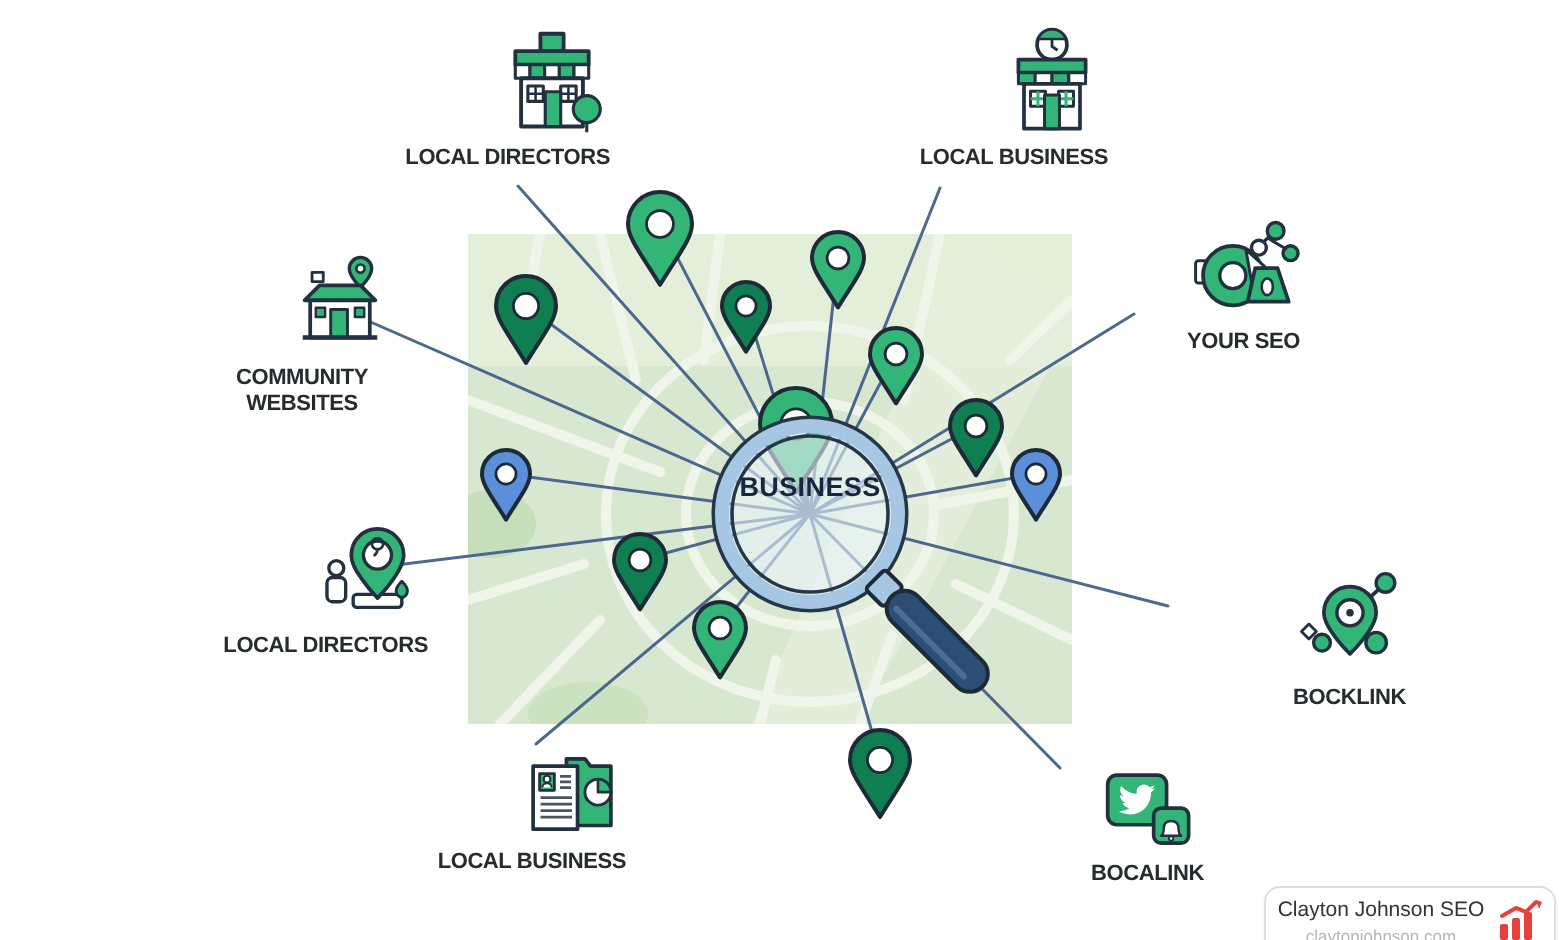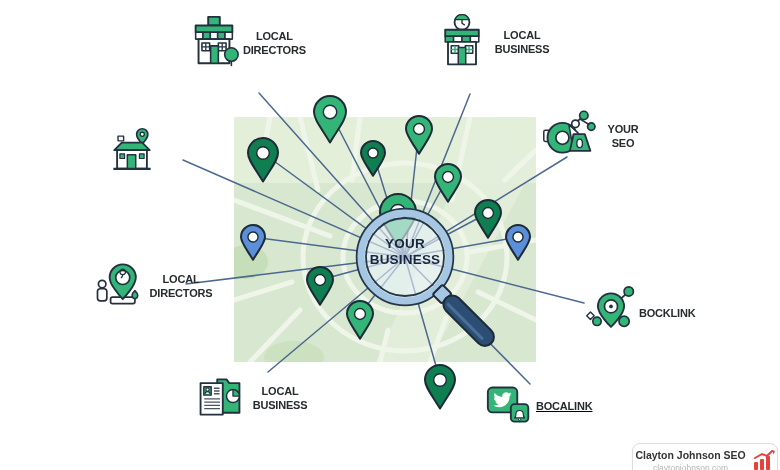--- a/index.html
+++ b/index.html
@@ -3,42 +3,42 @@
 <meta charset="utf-8">
 <style>
   html,body{margin:0;padding:0;}
   body{
     width:780px;height:470px;position:relative;overflow:hidden;
     background:#ffffff;
     font-family:"Liberation Sans", sans-serif;
   }
   #scene{position:absolute;left:0;top:0;z-index:1;}
   .node{
-    position:absolute;z-index:3;display:flex;flex-direction:row;
-    align-items:center;text-align:center;
+    position:absolute;z-index:3;display:flex;flex-direction:column;
+    align-items:flex-end;text-align:center;
   }
   .node .icon{line-height:0;}
   .node .label{
     margin-top:3px;font-size:11px;font-weight:700;color:#262b2e;
     letter-spacing:-0.2px;line-height:1.2;
   }
   #center-label{
     position:absolute;z-index:4;left:350px;top:236px;width:110px;
     text-align:center;font-size:13.5px;font-weight:700;color:#17263e;
     letter-spacing:0.2px;line-height:1.18;
   }
   #watermark{
     position:absolute;z-index:5;left:632px;top:443px;width:146px;height:40px;
     background:#fff;border:1px solid #ddd;border-radius:8px;
     box-shadow:0 1px 2px rgba(0,0,0,0.06);
     display:flex;align-items:flex-start;justify-content:center;
     padding:5px 8px 0 8px;box-sizing:border-box;gap:7px;
   }
   #watermark .wm-text{display:flex;flex-direction:column;align-items:center;}
-  #watermark .wm-title{font-size:10.5px;font-weight:700;color:#333;white-space:nowrap;}
+  #watermark .wm-title{font-size:10.5px;font-weight:400;color:#333;white-space:nowrap;}
   #watermark .wm-sub{font-size:8.5px;color:#b5b5b5;margin-top:2px;white-space:nowrap;}
 </style>
 </head>
 <body>
 
 <svg id="scene" width="780" height="470">
     <defs>
       <clipPath id="mapclip">
         <rect x="234" y="117" width="302" height="245"></rect>
       </clipPath>
@@ -210,20 +210,21 @@
         <path d="M14 18h6v-5h-6z" fill="#fff" stroke-width="1.5"></path>
         <path d="M10 28l8-8h22l8 8z" fill="#33b577"></path>
         <rect x="13" y="28" width="32" height="20" fill="#fff"></rect>
         <rect x="24" y="33" width="9" height="15" fill="#33b577" stroke-width="1.6"></rect>
         <rect x="16" y="32" width="5" height="5" fill="#33b577" stroke-width="1.3"></rect>
         <rect x="37" y="32" width="5" height="5" fill="#33b577" stroke-width="1.3"></rect>
         <path d="M9 48h40" stroke-width="2.4"></path>
       </g>
     </svg>
   </span>
+  <div class="label">COMMUNITY WEBSITES</div>
 </div>
 
 <div class="node" style="left:540px;top:108px;width:110px;">
   <span class="icon">
     <svg width="56" height="54" viewBox="0 0 60 58">
       <g stroke="#22303f" stroke-width="2" fill="#fff" stroke-linejoin="round">
         <path d="M37 17l9-8" stroke-width="1.8"></path>
         <circle cx="47" cy="8" r="4.5" fill="#33b577" stroke-width="1.8"></circle>
         <circle cx="55" cy="20" r="4" fill="#33b577" stroke-width="1.8"></circle>
         <path d="M43 12l10 6" stroke-width="1.6"></path>
@@ -268,21 +269,21 @@
         <rect x="11.5" y="16" width="8" height="9" fill="#33b577" stroke-width="1.5"></rect>
         <circle cx="15.5" cy="19" r="1.8" fill="#fff" stroke-width="1.1"></circle>
         <path d="M13 23.5c0-1.5 1.2-2.3 2.5-2.3s2.5.8 2.5 2.3" fill="#fff" stroke-width="1.1"></path>
         <path d="M22.5 17.5h6M22.5 20.5h6M22.5 23.5h6M12 29h17M12 32.5h17M12 36h17M12 39.5h17" stroke-width="1.5" stroke="#4a5560"></path>
       </g>
     </svg>
   </span>
   <div class="label">LOCAL BUSINESS</div>
 </div>
 
-<div class="node" style="left:482px;top:382px;width:120px;text-decoration:underline;">
+<div class="node" style="left:482px;top:382px;width:120px;">
   <span class="icon">
     <svg width="54" height="46" viewBox="0 0 58 50">
       <g stroke="#22303f" stroke-width="2" fill="#fff" stroke-linejoin="round">
         <rect x="6" y="6" width="32" height="27" rx="5" fill="#33b577" stroke-width="2"></rect>
         <path d="M32 13c-.8.4-1.6.6-2.4.7.9-.5 1.5-1.3 1.8-2.2-.8.5-1.7.8-2.6 1a4.1 4.1 0 0 0-7 3.7c-3.4-.2-6.4-1.8-8.4-4.3-.4.6-.6 1.3-.6 2.1 0 1.4.7 2.7 1.8 3.4-.7 0-1.3-.2-1.9-.5v.1c0 2 1.4 3.6 3.3 4-.4.1-.8.2-1.1.2l-.8-.1c.5 1.6 2 2.8 3.8 2.8a8.2 8.2 0 0 1-6 1.7 11.6 11.6 0 0 0 6.2 1.8c7.5 0 11.5-6.2 11.5-11.5v-.5c.8-.6 1.5-1.3 2-2.1z" fill="#fff" stroke="none"></path>
         <rect x="31" y="24" width="19" height="19" rx="4" fill="#33b577" stroke-width="2"></rect>
         <path d="M44.5 35c0-2.6-1.6-4-4-4s-4 1.4-4 4c0 3-1.5 4-1.5 4h11s-1.5-1-1.5-4z" fill="#fff" stroke-width="1.3"></path>
         <circle cx="40.5" cy="40.5" r="1.2" fill="#fff" stroke-width="1"></circle>
       </g>
     </svg>
@@ -302,21 +303,20 @@
         <circle cx="15" cy="40" r="4.5" fill="#33b577" stroke-width="1.8"></circle>
         <circle cx="44" cy="40" r="5.5" fill="#33b577" stroke-width="1.8"></circle>
         <path d="M8 30l4 4-4 4-4-4z" fill="#fff" stroke-width="1.5"></path>
       </g>
     </svg>
   </span>
   <div class="label">BOCKLINK</div>
 </div>
 
 <div id="center-label">
-  <div>YOUR</div>
   <div>BUSINESS</div>
 </div>
 
 <div id="watermark">
   <div class="wm-text">
     <div class="wm-title">Clayton Johnson SEO</div>
     <div class="wm-sub">claytonjohnson.com</div>
   </div>
   <span>
     <svg width="22" height="22" viewBox="0 0 22 22">

